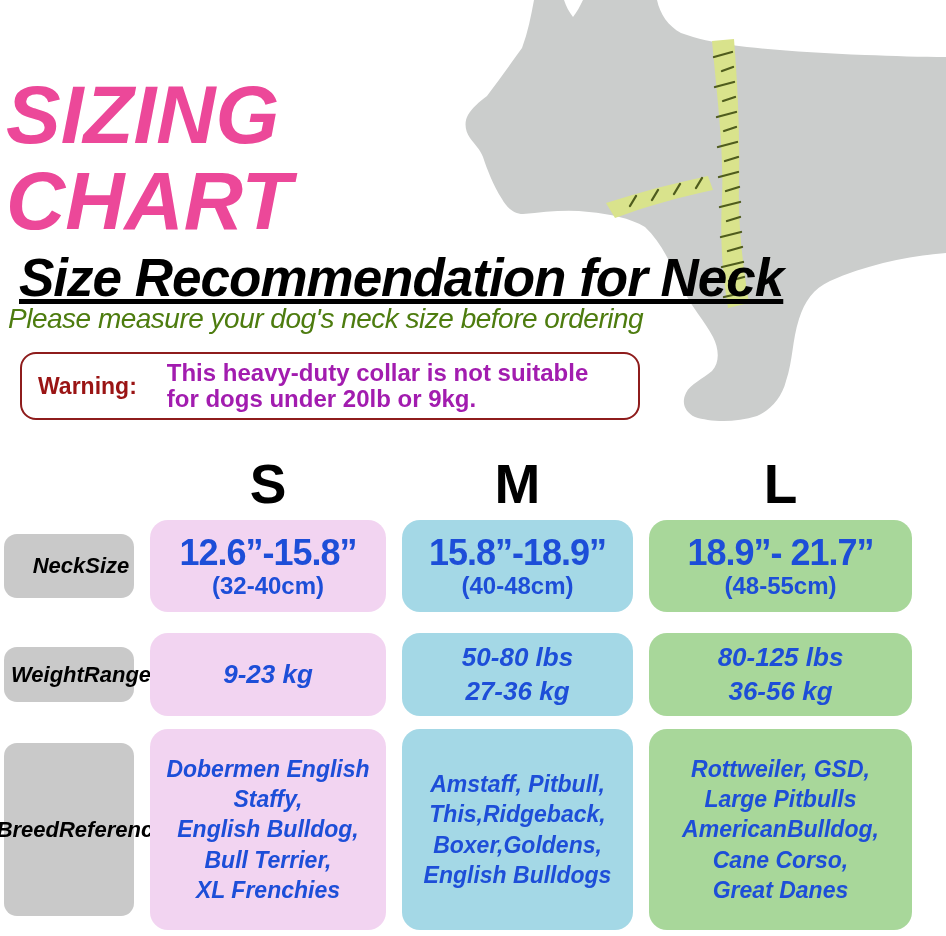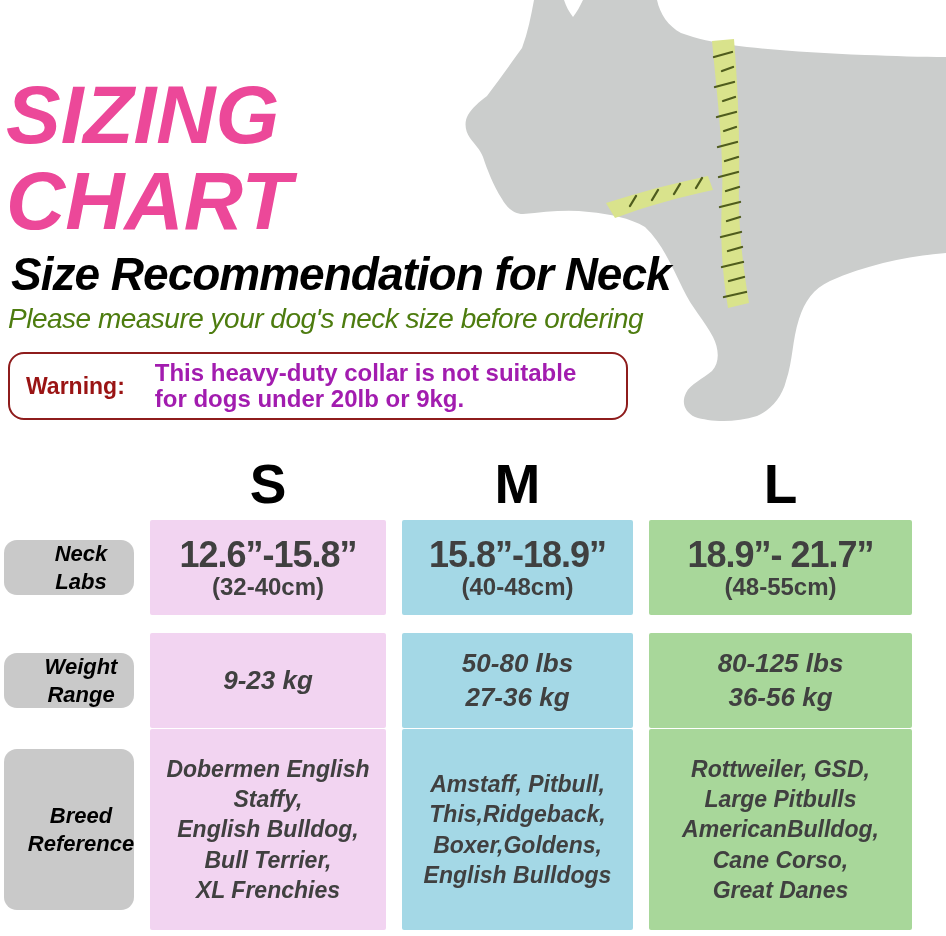--- a/index.html
+++ b/index.html
@@ -13,33 +13,33 @@
   
   .dog-svg{position:absolute;top:0;left:0;pointer-events:none}
 
   
   .title{
     position:absolute;left:6px;top:72px;
     font-size:82px;line-height:86px;font-weight:bold;font-style:italic;
     color:#ec4899;letter-spacing:0;
   }
   .subtitle{
-    position:absolute;left:11px;top:247px;
-    font-size:46px;font-weight:bold;font-style:italic;color:#000;
-    letter-spacing:-1px;white-space:nowrap;
+    position:absolute;left:19px;top:247px;
+    font-size:53px;font-weight:bold;font-style:italic;color:#000;
+    letter-spacing:-1px;white-space:nowrap;text-decoration:underline;
   }
   .note{
     position:absolute;left:8px;top:303px;
     font-size:28px;font-style:italic;color:#4d7c0f;
     letter-spacing:-0.5px;white-space:nowrap;
   }
 
   
   .warning-box{
-    position:absolute;left:8px;top:352px;width:600px;height:64px;
+    position:absolute;left:20px;top:352px;width:600px;height:64px;
     border:2px solid #8e1c1c;border-radius:16px;
     display:flex;align-items:center;padding-left:16px;background:#fff;
   }
   .warning-label{font-size:23px;font-weight:bold;color:#9a1414;margin-right:30px;flex:none}
   .warning-message{font-size:24px;font-weight:bold;color:#a21caf;line-height:26px;white-space:nowrap}
 
   
   .grid-row{
     position:absolute;left:4px;width:908px;
     display:grid;grid-template-columns:130px 236px 231px 263px;column-gap:16px;
@@ -47,29 +47,29 @@
   .header-row{top:452px;height:64px}
   .row1{top:520px;height:92px}
   .row2{top:633px;height:83px}
   .row3{top:729px;height:201px}
 
   .size-letter{
     display:flex;align-items:center;justify-content:center;
     font-size:55px;font-weight:bold;line-height:1;color:#000;
   }
   .cell{
-    border-radius:2px;display:flex;flex-direction:column;
-    align-items:center;justify-content:center;text-align:center;color:#404040;
+    border-radius:18px;display:flex;flex-direction:column;
+    align-items:center;justify-content:center;text-align:center;color:#1d4ed8;
   }
   .col-s{background:#f2d4f1}
   .col-m{background:#a4d8e6}
   .col-l{background:#a8d79a}
   .label-cell{
-    background:#c9c9c9;border-radius:13px;margin:20px 0;
-    display:flex;flex-direction:column;align-items:center;justify-content:center;
+    background:#c9c9c9;border-radius:13px;margin:14px 0;
+    display:flex;flex-direction:row;align-items:center;justify-content:center;
     font-size:22px;font-weight:bold;font-style:italic;line-height:1.25;text-align:center;padding-left:24px;
   }
   .cell-main{font-size:36px;font-weight:bold;line-height:1.1;letter-spacing:-1px}
   .cell-sub{font-size:24px;font-weight:bold;line-height:1.1}
   .row2 .cell{font-size:26px;font-weight:bold;font-style:italic;line-height:1.3}
   .row3 .cell{font-size:23px;font-weight:bold;font-style:italic;line-height:1.32}
 </style>
 </head>
 <body>
 
@@ -146,21 +146,21 @@
   <div class="grid-row header-row">
     <div></div>
     <div class="size-letter">S</div>
     <div class="size-letter">M</div>
     <div class="size-letter">L</div>
   </div>
 
   <div class="grid-row row1">
     <div class="label-cell">
         <div>Neck</div>
-        <div>Labs</div>
+        <div>Size</div>
       </div>
     <div class="cell col-s">
       <div class="cell-main">12.6”-15.8”</div>
       <div class="cell-sub">(32-40cm)</div>
     </div>
     <div class="cell col-m">
       <div class="cell-main">15.8”-18.9”</div>
       <div class="cell-sub">(40-48cm)</div>
     </div>
     <div class="cell col-l">

